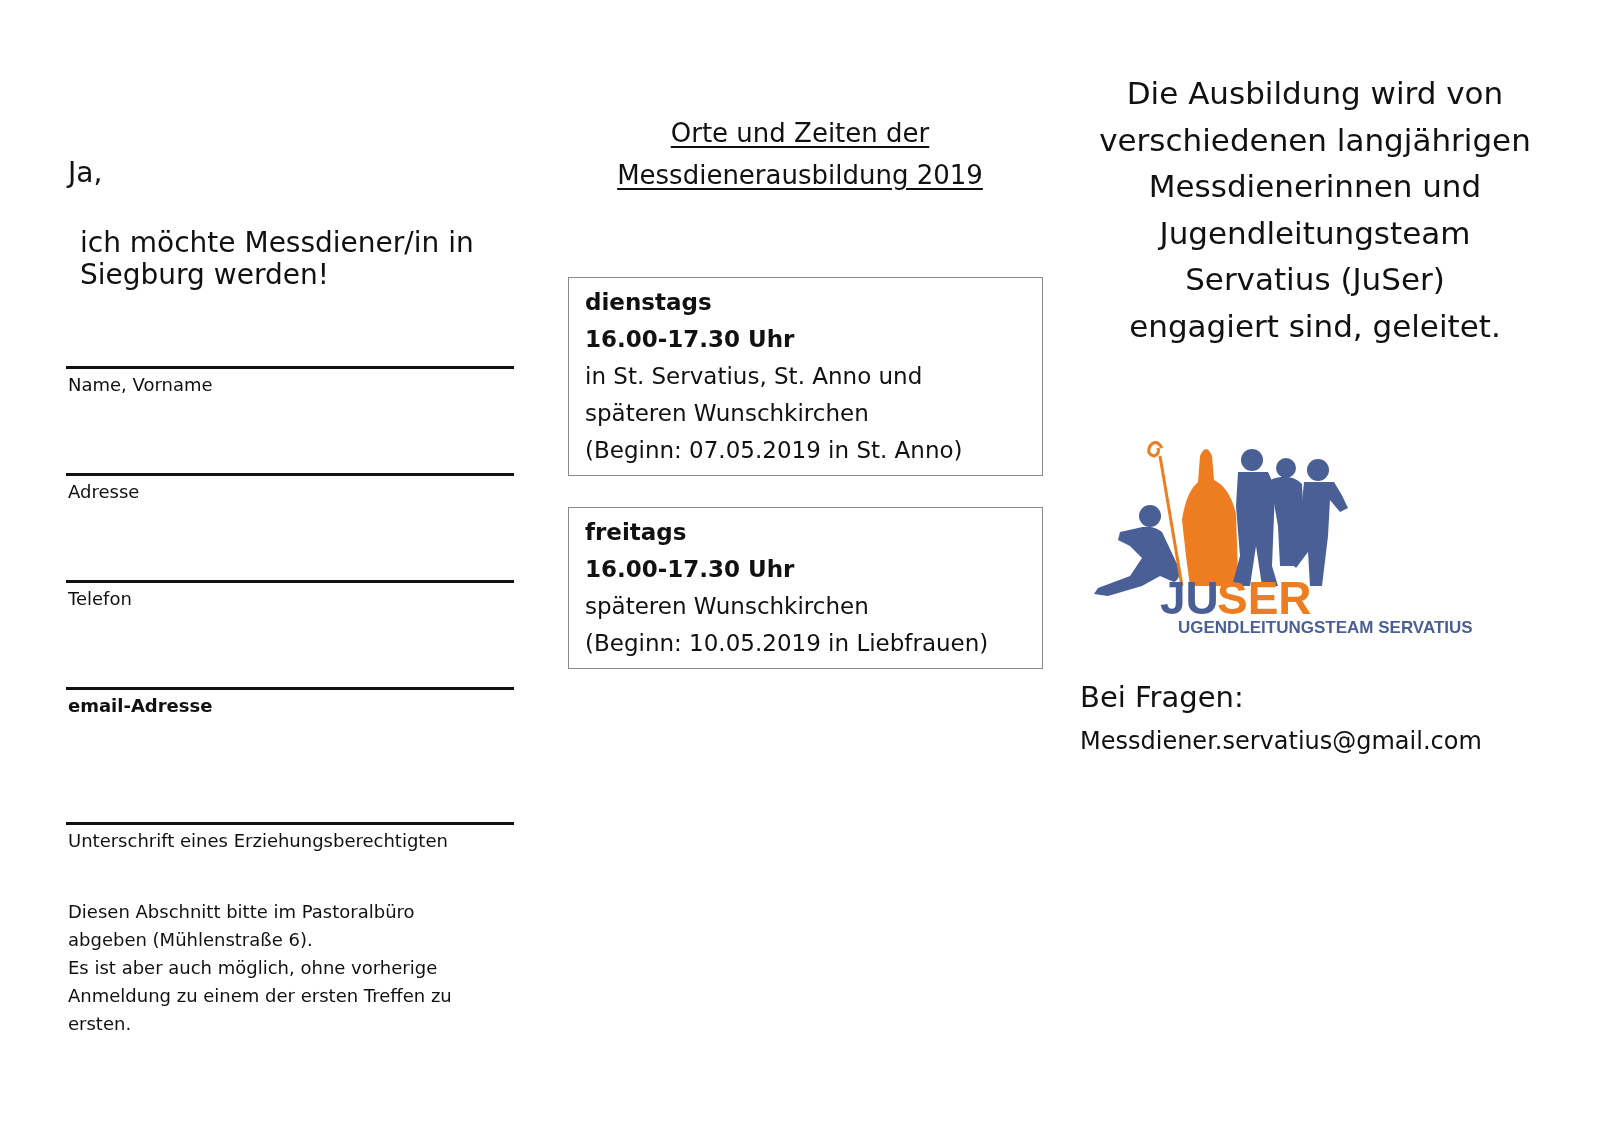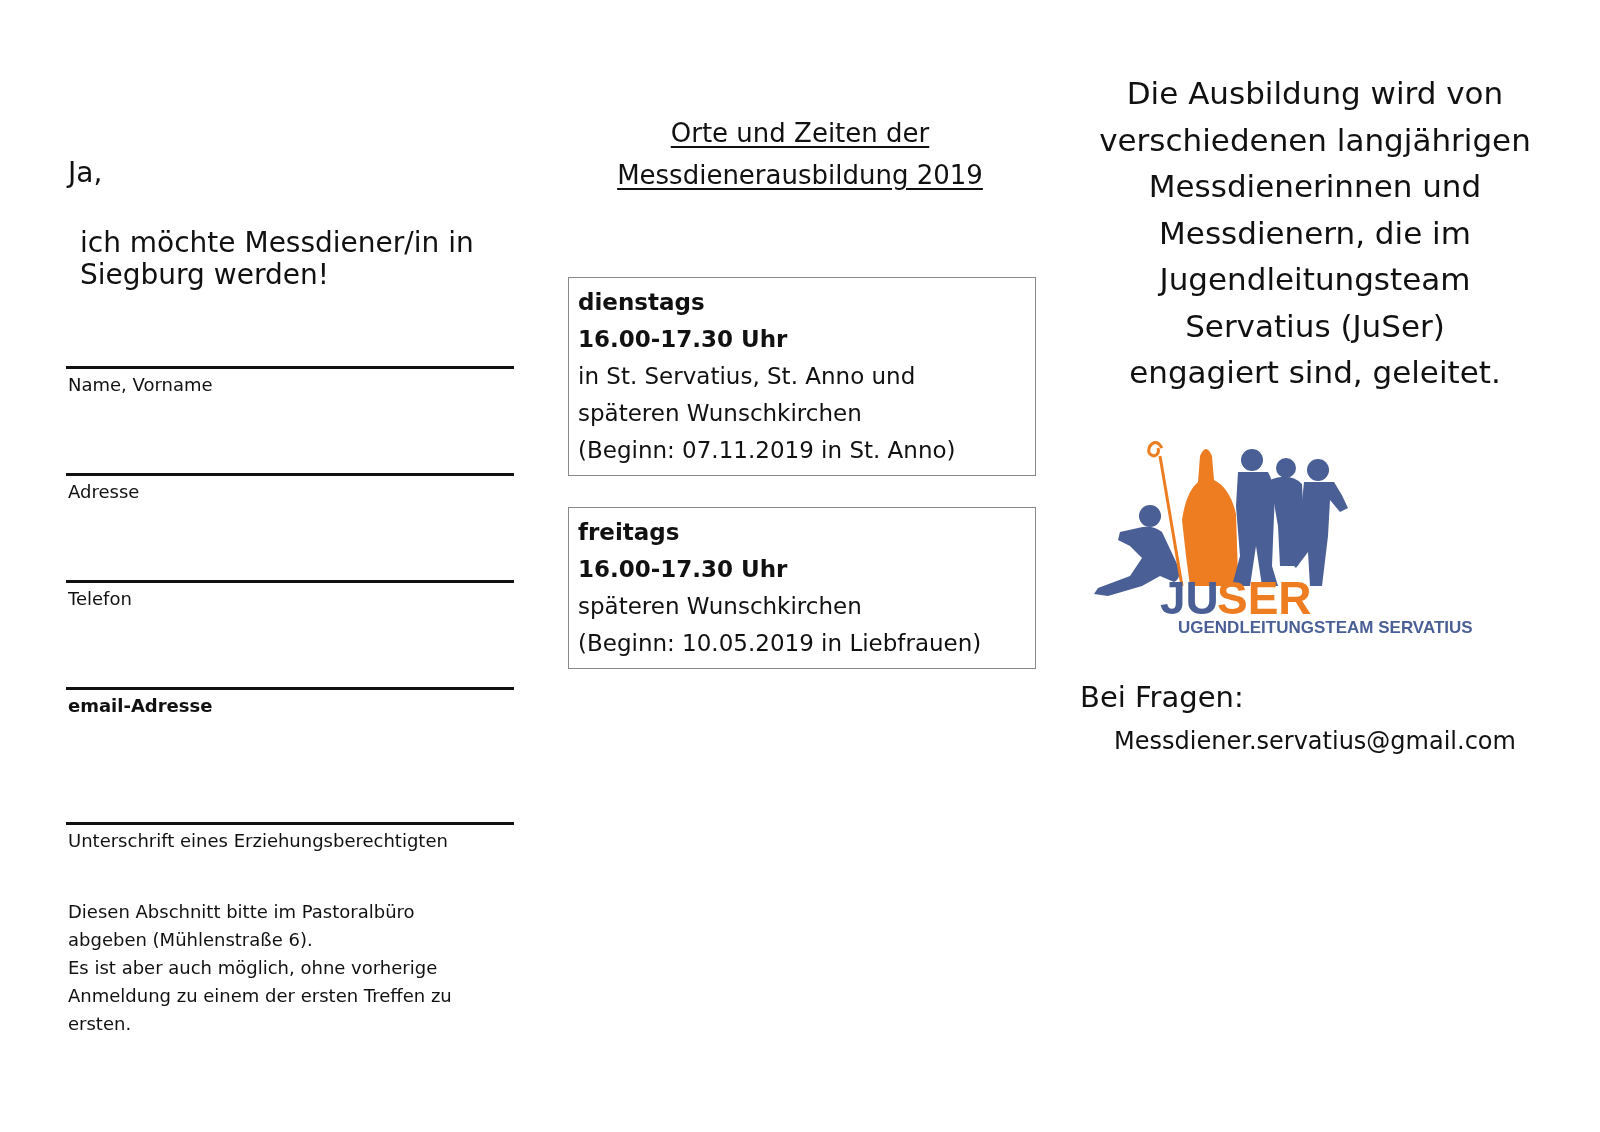--- a/index.html
+++ b/index.html
@@ -12,30 +12,30 @@
   .intro { left: 80px; top: 227px; width: 450px; font-size: 28px; line-height: 32px; }
   .field { left: 66px; width: 448px; }
   .field .line { height: 3px; background: #111; }
   .field .lbl { font-size: 18px; margin-top: 5px; margin-left: 2px; }
   .note { left: 68px; top: 898px; width: 470px; font-size: 18px; line-height: 28px; }
 
   
   .title { left: 560px; top: 112px; width: 480px; text-align: center;
            font-size: 26px; font-weight: normal; line-height: 42px; text-decoration: underline;
            text-underline-offset: 4px; }
-  .box { left: 568px; width: 447px; border: 1.5px solid #8a8a8a; padding: 6px 10px 6px 9px;
+  .box { left: 568px; width: 447px; border: 1.5px solid #8a8a8a; padding: 6px 10px 6px 16px;
          font-size: 23px; line-height: 37px; }
   .box .b { font-weight: bold; }
 
   
   .right-text { left: 1080px; top: 70px; width: 470px; text-align: center;
                 font-size: 31px; line-height: 46.5px; }
   .logo { left: 1090px; top: 436px; width: 460px; height: 215px; }
   .ask { left: 1080px; top: 680px; width: 470px; font-size: 29px; }
-  .mail { left: 1080px; top: 727px; width: 470px; text-align: center; font-size: 24px; }
+  .mail { left: 1080px; top: 727px; width: 470px; text-align: left; font-size: 24px; }
 </style>
 </head>
 <body>
 
 <div class="abs ja">Ja,</div>
 <div class="abs intro">ich möchte Messdiener/in in Siegburg werden!</div>
 
 <div class="abs field" style="top:366px;">
   <div class="line"></div>
   <div class="lbl">Name, Vorname</div>
@@ -68,35 +68,34 @@
 <div class="abs title">
   <div>Orte und Zeiten der</div>
   <div>Messdienerausbildung 2019</div>
 </div>
 
 <div class="abs box" style="top:277px;">
   <div class="b">dienstags</div>
   <div class="b">16.00-17.30 Uhr</div>
   <div>in St. Servatius, St. Anno und</div>
   <div>späteren Wunschkirchen</div>
-  <div>(Beginn: 07.11.2019 in St. Anno)</div>
+  <div>(Beginn: 07.05.2019 in St. Anno)</div>
 </div>
 
 <div class="abs box" style="top:507px;">
   <div class="b">freitags</div>
   <div class="b">16.00-17.30 Uhr</div>
   <div>späteren Wunschkirchen</div>
   <div>(Beginn: 10.05.2019 in Liebfrauen)</div>
 </div>
 
 <div class="abs right-text">
   <div>Die Ausbildung wird von</div>
   <div>verschiedenen langjährigen</div>
   <div>Messdienerinnen und</div>
-  <div>Messdienern, die im</div>
   <div>Jugendleitungsteam</div>
   <div>Servatius (JuSer)</div>
   <div>engagiert sind, geleitet.</div>
 </div>
 
 <div class="abs logo">
   <svg width="460" height="215" viewBox="0 0 460 215">
 
     <g fill="#4a5f95">
       <circle cx="60" cy="80" r="11"></circle>

